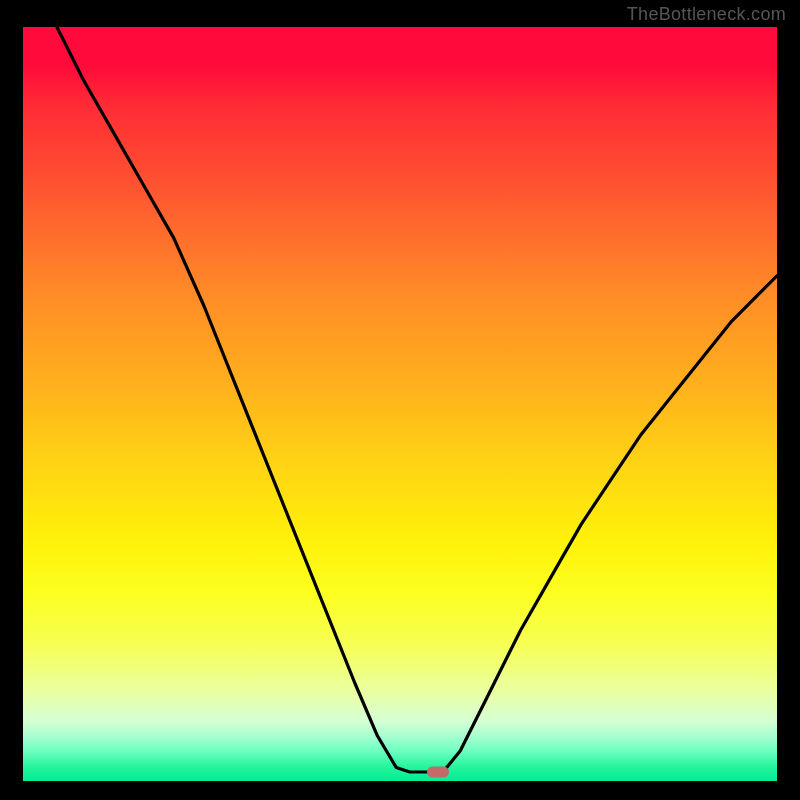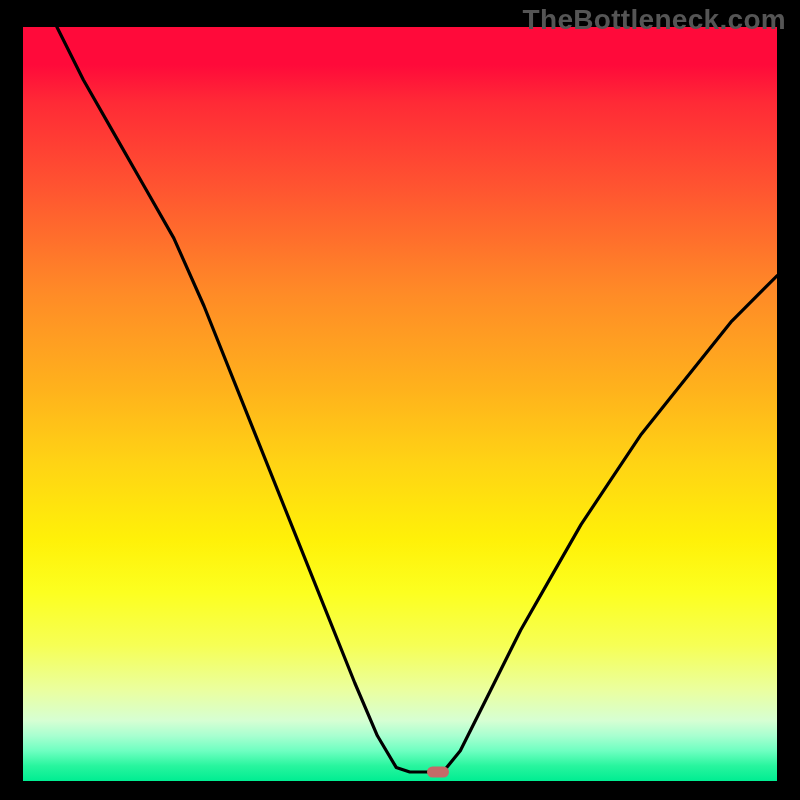--- a/index.html
+++ b/index.html
@@ -15,22 +15,22 @@
     position: relative;
     width: 800px;
     height: 800px;
     background: #000000;
   }
   .watermark {
     position: absolute;
     top: 4px;
     right: 14px;
     color: #555555;
-    font-size: 28px;
-    font-weight: 700;
+    font-size: 18px;
+    font-weight: 400;
     letter-spacing: 0.3px;
     user-select: none;
     z-index: 10;
   }
   .plot {
     position: absolute;
     left: 23px;
     top: 27px;
     width: 754px;
     height: 754px;

